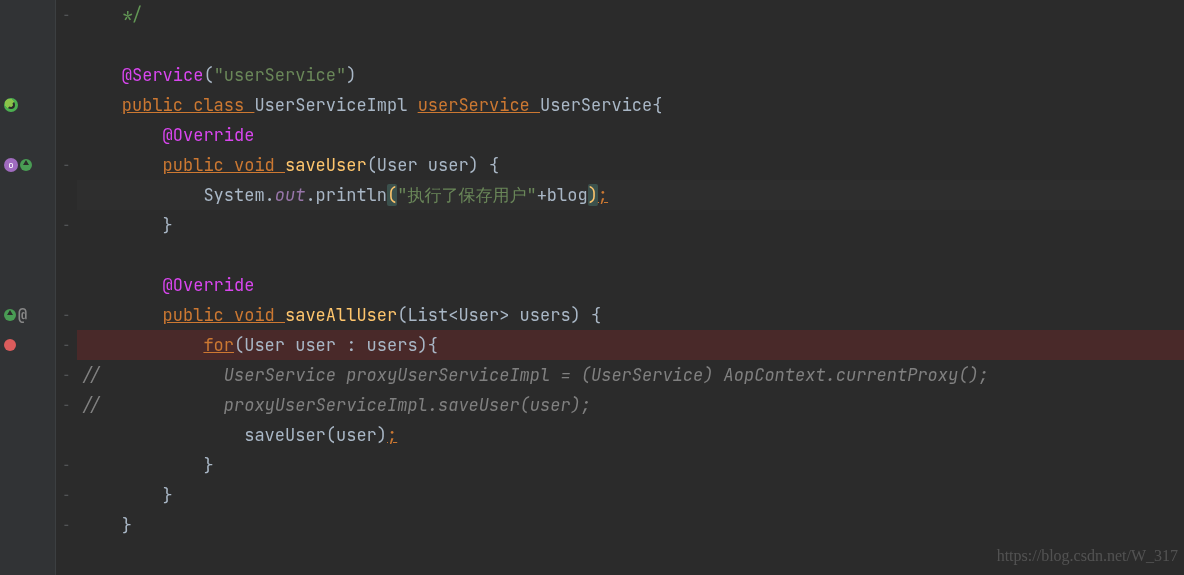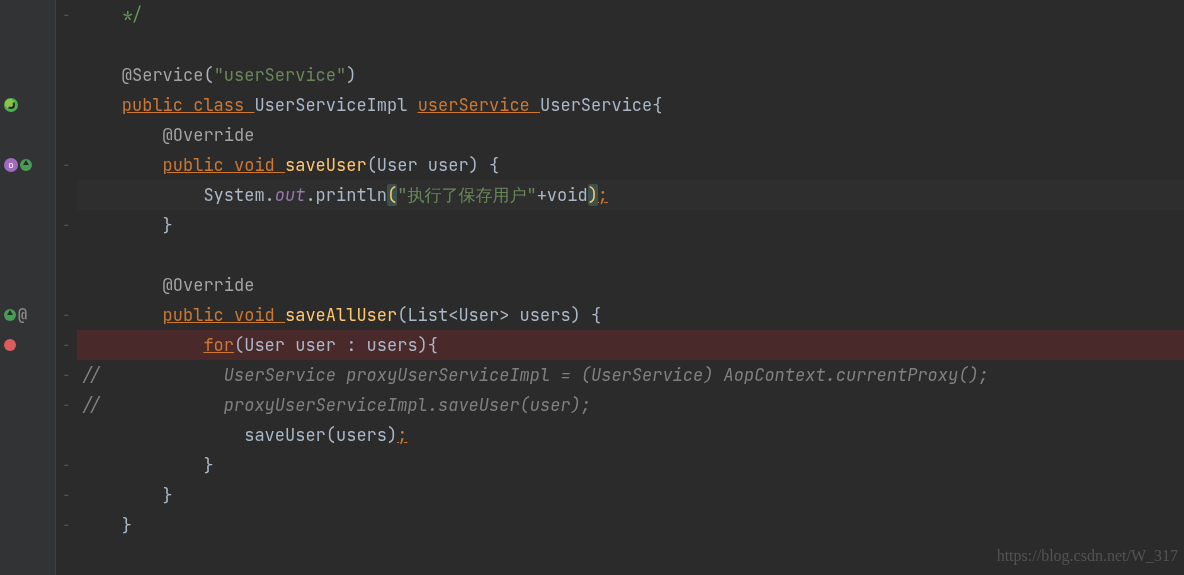--- a/index.html
+++ b/index.html
@@ -82,21 +82,21 @@
   }
   .hl-bp {
     background: rgba(110,40,40,0.45);
   }
   .hl-cur {
     background: rgba(50,50,50,0.5);
   }
 
   .c-comment { color:#808080;font-style:italic; }
   .c-comment-g { color:#629755; }
-  .c-anno    { color:#a3a3a3; }
+  .c-anno    { color:#d946ef; }
   .c-string  { color:#6a8759; }
   .c-kw      { color:#cc7832;text-decoration:underline; }
   .c-method  { color:#ffc66d; }
   .c-ident   { color:#a9b7c6; }
   .c-field-i { color:#9876aa; font-style: italic; }
   .c-paren-hl{
     background:#3b514d;
     color:#ffc66d;
     border-radius:2px;
   }
@@ -112,29 +112,29 @@
 
 <div class="gutter"></div>
 <div class="fold-col"></div>
 <div class="code" id="code">
     <div class="line">    <span class="c-comment-g">*/</span></div>
     <div class="line"></div>
     <div class="line">    <span class="c-anno">@Service</span><span class="c-ident">(</span><span class="c-string">"userService"</span><span class="c-ident">)</span></div>
     <div class="line">    <span class="c-kw">public class </span><span class="c-ident">UserServiceImpl </span><span class="c-kw">userService </span><span class="c-ident">UserService{</span></div>
     <div class="line">        <span class="c-anno">@Override</span></div>
     <div class="line">        <span class="c-kw">public void </span><span class="c-method">saveUser</span><span class="c-ident">(User user) {</span></div>
-    <div class="line hl-cur">            <span class="c-ident">System.</span><span class="c-field-i">out</span><span class="c-ident">.println</span><span class="c-paren-hl">(</span><span class="c-string">"执行了保存用户"</span><span class="c-ident">+void</span><span class="c-paren-hl">)</span><span class="c-kw">;</span></div>
+    <div class="line hl-cur">            <span class="c-ident">System.</span><span class="c-field-i">out</span><span class="c-ident">.println</span><span class="c-paren-hl">(</span><span class="c-string">"执行了保存用户"</span><span class="c-ident">+blog</span><span class="c-paren-hl">)</span><span class="c-kw">;</span></div>
     <div class="line">        <span class="c-ident">}</span></div>
     <div class="line"></div>
     <div class="line">        <span class="c-anno">@Override</span></div>
     <div class="line">        <span class="c-kw">public void </span><span class="c-method">saveAllUser</span><span class="c-ident">(List&lt;User&gt; users) {</span></div>
     <div class="line hl-bp">            <span class="c-kw">for</span><span class="c-ident">(User user : users){</span></div>
     <div class="line"><span class="c-comment">//            UserService proxyUserServiceImpl = (UserService) AopContext.currentProxy();</span></div>
     <div class="line"><span class="c-comment">//            proxyUserServiceImpl.saveUser(user);</span></div>
-    <div class="line">                <span class="c-ident">saveUser(users)</span><span class="c-kw">;</span></div>
+    <div class="line">                <span class="c-ident">saveUser(user)</span><span class="c-kw">;</span></div>
     <div class="line">            <span class="c-ident">}</span></div>
     <div class="line">        <span class="c-ident">}</span></div>
     <div class="line">    <span class="c-ident">}</span></div>
     <div class="line"></div>
   </div>
 <div id="gutter-layer">
     <div class="fold-mark" style="top: 0px;">−</div>
     <div class="gutter-icons" style="top: 90px;">
       <span class="gi gi-spring"></span>
     </div>

